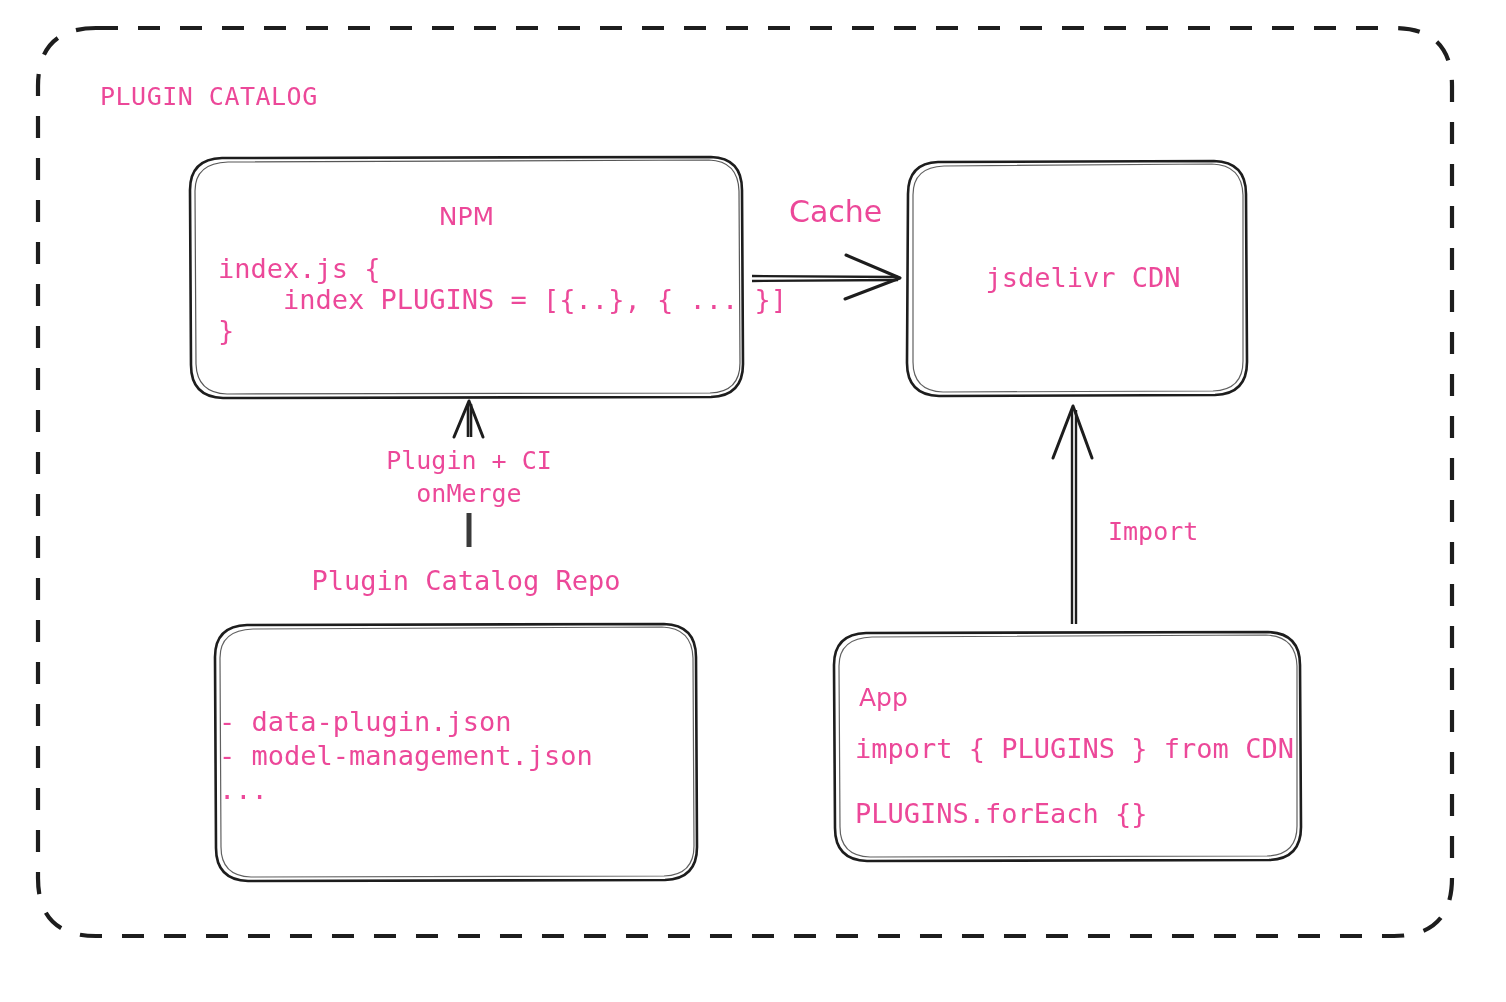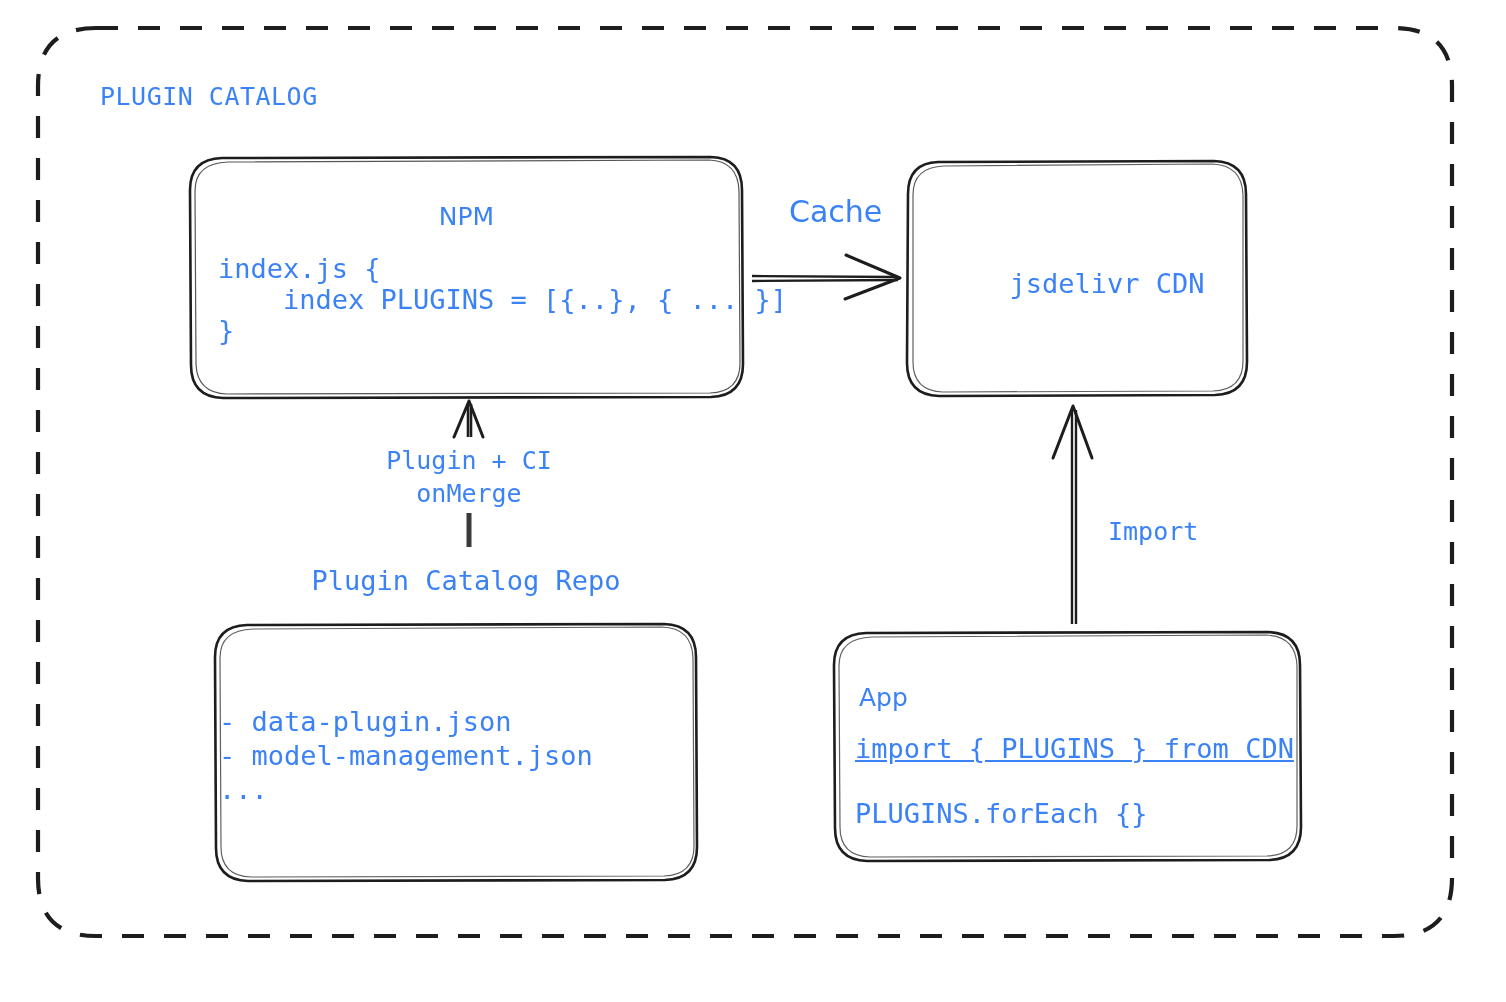--- a/index.html
+++ b/index.html
@@ -17,21 +17,21 @@
   }
   #canvas {
     position: absolute;
     inset: 0;
     width: 1506px;
     height: 1002px;
   }
   .txt {
     position: absolute;
     white-space: pre;
-    color: #3b82f6;
+    color: #ec4899;
     line-height: 1.0;
   }
   .mono {
     font-family: "DejaVu Sans Mono", monospace;
   }
   .sans {
     font-family: "DejaVu Sans", sans-serif;
   }
   .t-title {
     font-size: 25px;
@@ -116,30 +116,30 @@
 </svg>
 
 <div class="txt mono t-title" style="left:100px; top:84px;">PLUGIN CATALOG</div>
 
 <div class="txt sans t-boxlabel-sans center" style="left:190px; top:198px; width:553px;">NPM</div>
 
 <div class="txt mono t-code" style="left:218px; top:255px;">index.js {</div>
 <div class="txt mono t-code" style="left:218px; top:286px;">    index PLUGINS = [{..}, { ... }]</div>
 <div class="txt mono t-code" style="left:218px; top:317px;">}</div>
 
-<div class="txt mono t-code center" style="left:907px; top:270px; width:352px;padding-left:24px;">jsdelivr CDN</div>
+<div class="txt mono t-code center" style="left:907px; top:264px; width:352px;">jsdelivr CDN</div>
 
 <div class="txt sans t-edge-sans" style="left:789px; top:197px;">Cache</div>
 
 <div class="txt mono t-edge center" style="left:319px; top:448px; width:300px;">Plugin + CI</div>
 <div class="txt mono t-edge center" style="left:319px; top:481px; width:300px;">onMerge</div>
 
 <div class="txt mono t-grouplabel center" style="left:166px; top:567px; width:600px;">Plugin Catalog Repo</div>
 
 <div class="txt mono t-code" style="left:219px; top:708px;">- data-plugin.json</div>
 <div class="txt mono t-code" style="left:219px; top:742px;">- model-management.json</div>
 <div class="txt mono t-code" style="left:219px; top:776px;">...</div>
 
 <div class="txt mono t-edge" style="left:1108px; top:519px;">Import</div>
 
 <div class="txt sans t-boxlabel-sans" style="left:859px; top:679px;">App</div>
-<div class="txt mono t-code" style="left:855px; top:735px;text-decoration:underline;">import { PLUGINS } from CDN</div>
+<div class="txt mono t-code" style="left:855px; top:735px;">import { PLUGINS } from CDN</div>
 <div class="txt mono t-code" style="left:855px; top:800px;">PLUGINS.forEach {}</div>
 
 </body></html>

